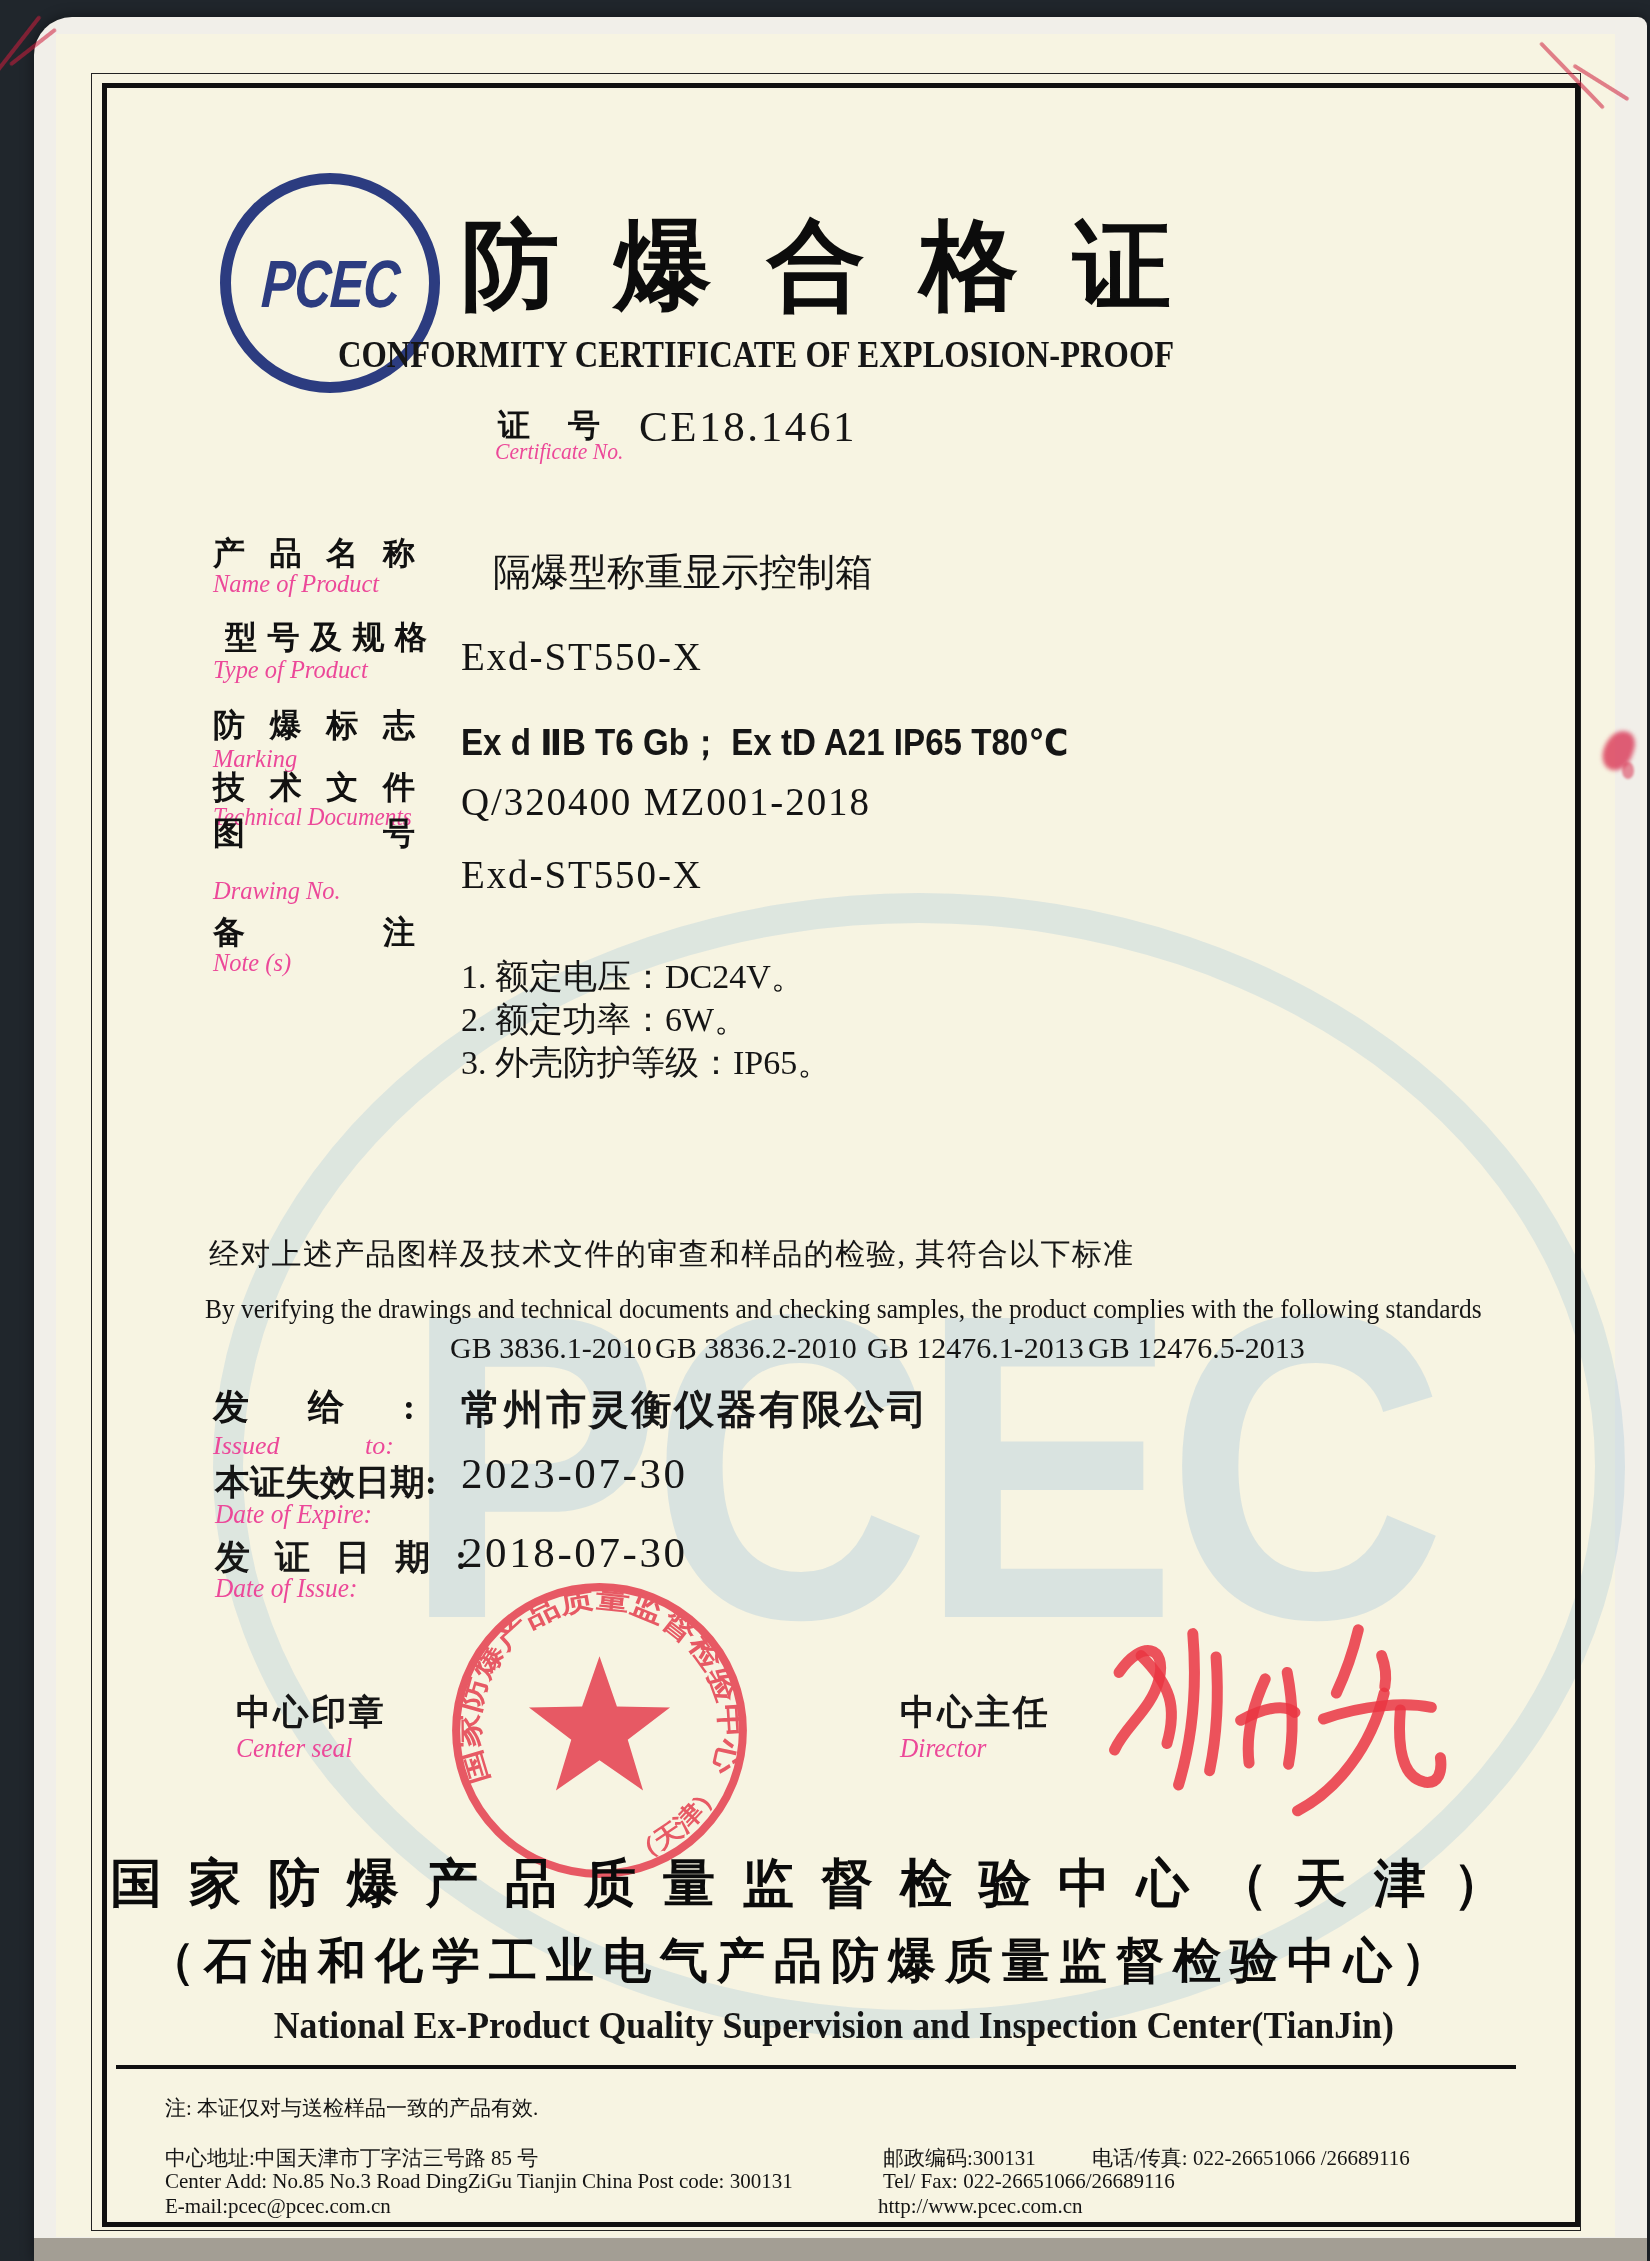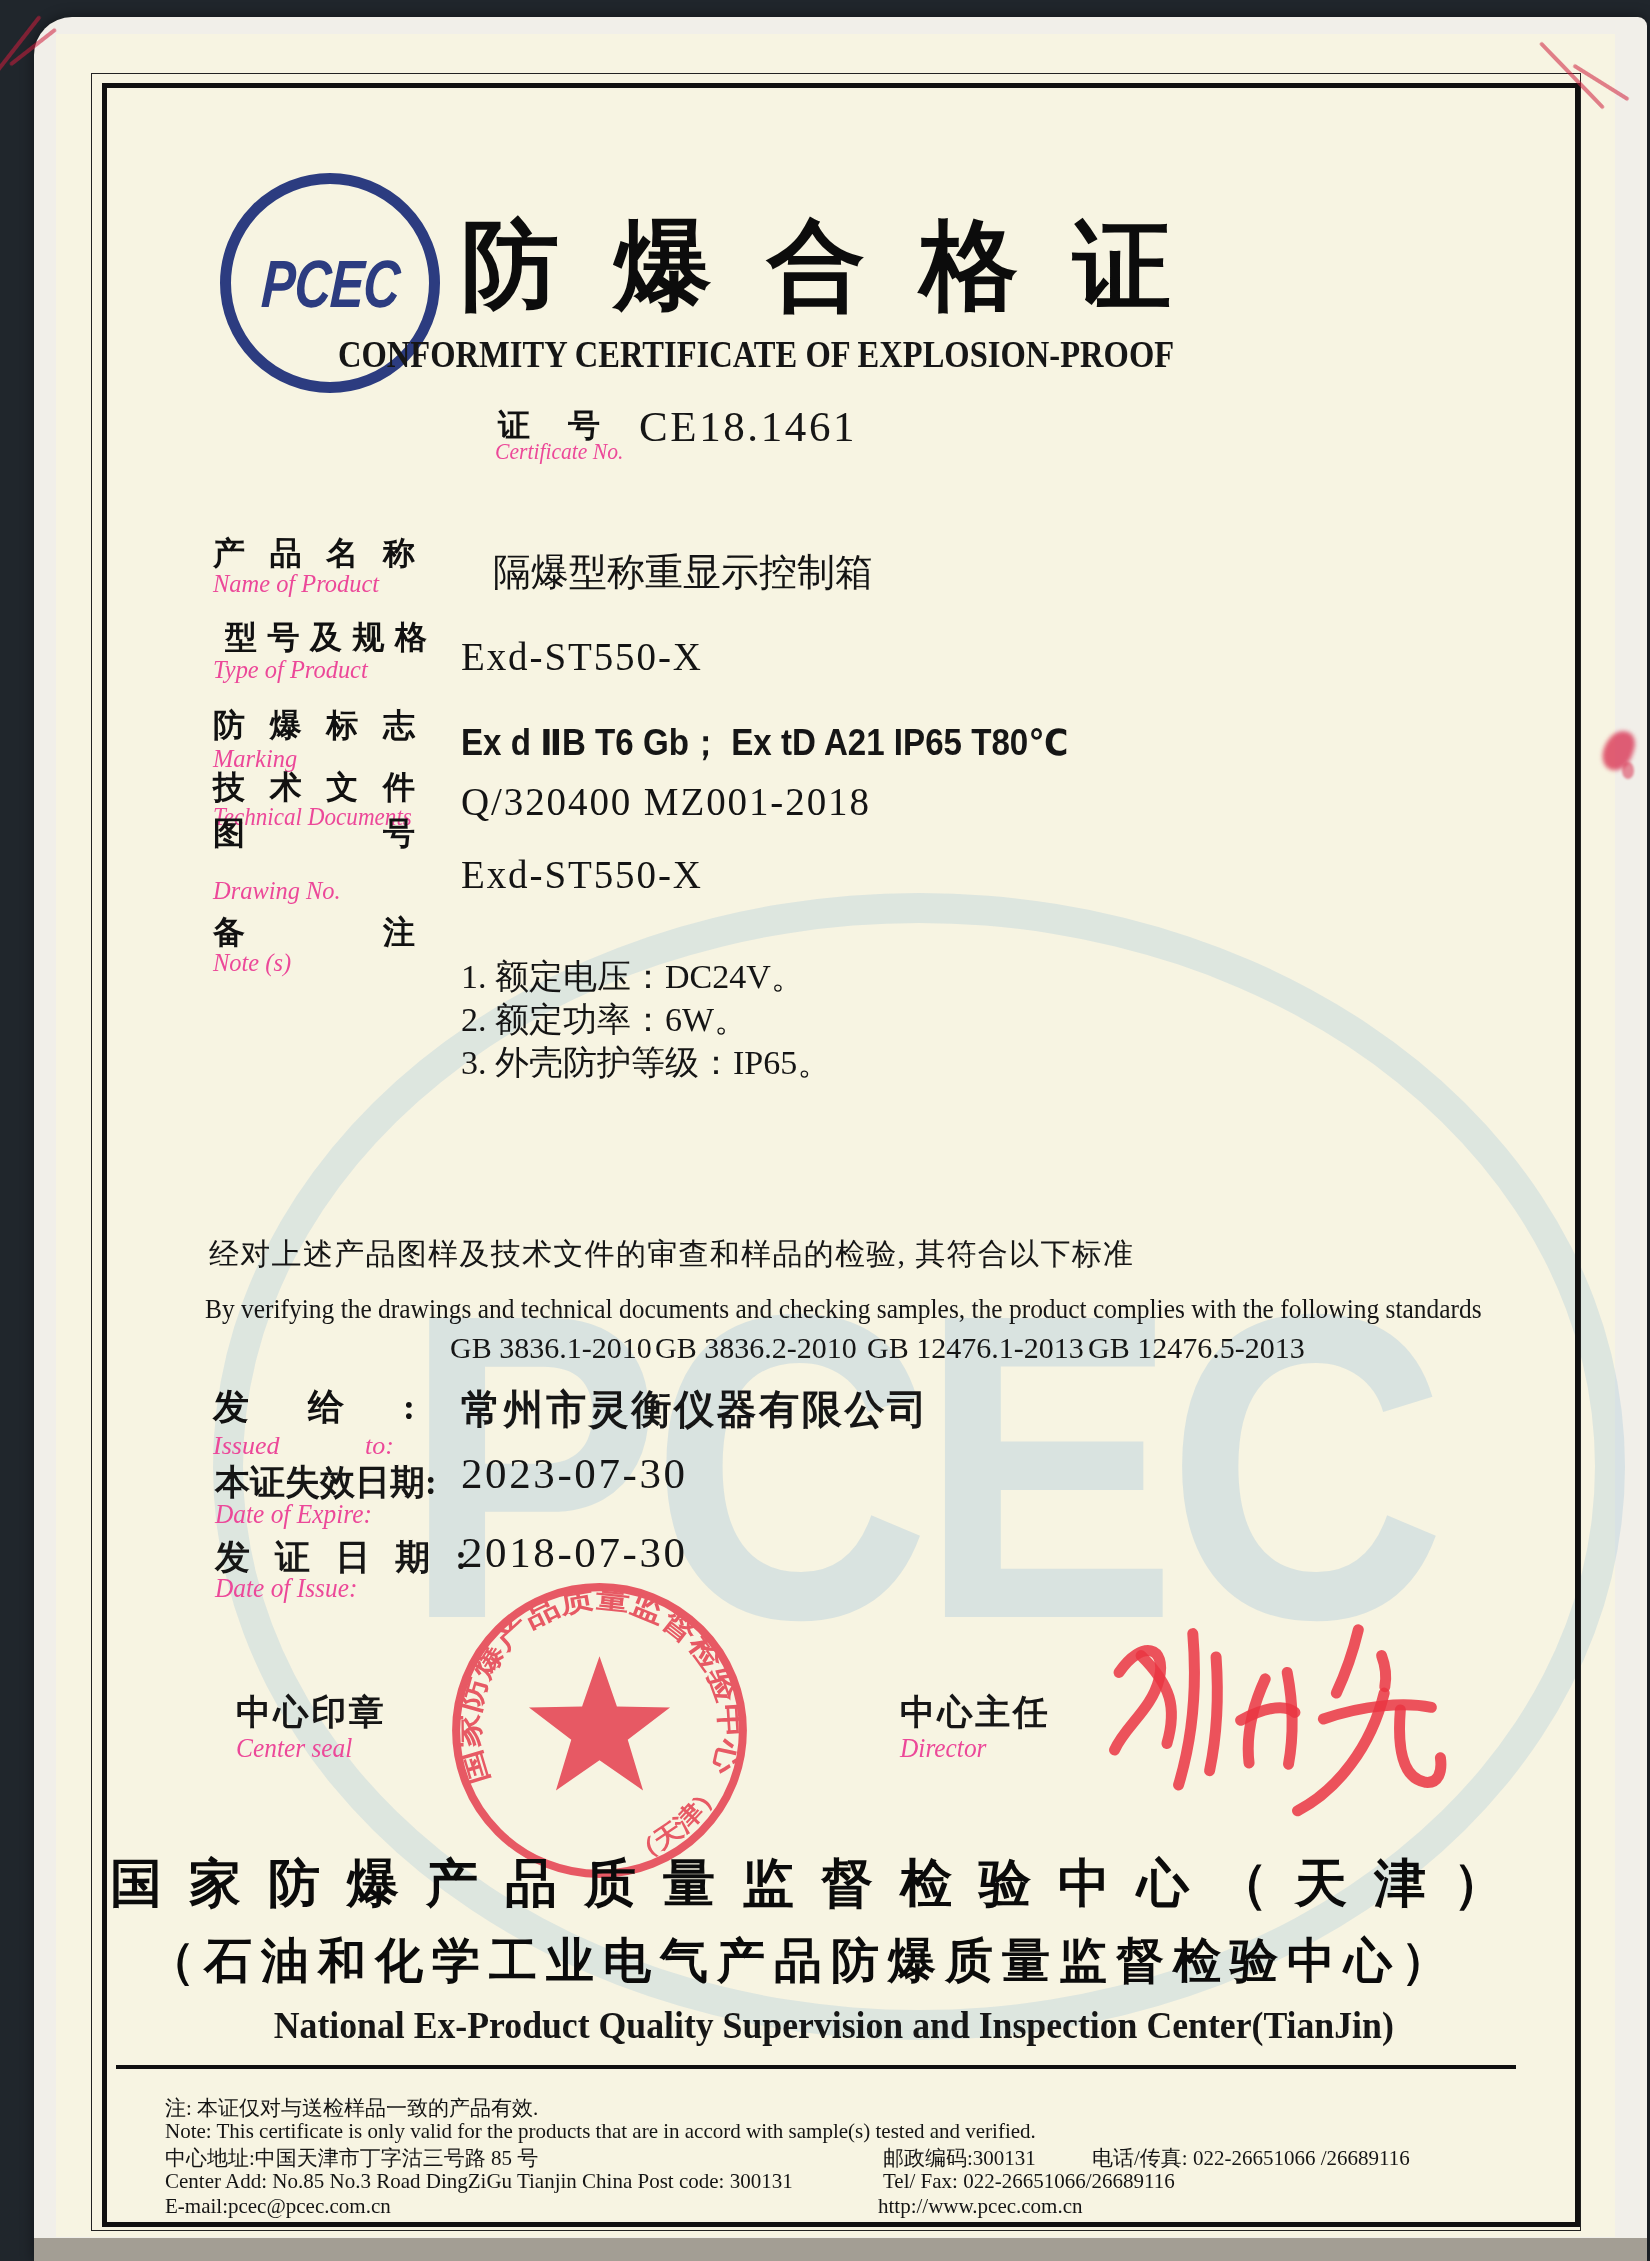--- a/index.html
+++ b/index.html
@@ -170,21 +170,20 @@
       <path d="M497,176 C492,238 502,282 536,288 C556,290 562,272 559,250"></path>
     </g>
   </svg>
 
   <div class="abs org1">国家防爆产品质量监督检验中心（天津）</div>
   <div class="abs org2">（石油和化学工业电气产品防爆质量监督检验中心）</div>
   <div class="abs orgen"><span>National Ex-Product Quality Supervision and Inspection Center(TianJin)</span></div>
   <div class="abs org-rule"></div>
 
   <div class="abs foot" style="left:165px;top:2094px;">注: 本证仅对与送检样品一致的产品有效.</div>
-  <div class="abs foot" style="left:165px;top:2119px;">Note: This certificate is only valid for the products that are in accord with sample(s) tested and verified.</div>
   <div class="abs foot" style="left:165px;top:2144px;">中心地址:中国天津市丁字沽三号路 85 号</div>
   <div class="abs foot" style="left:883px;top:2144px;">邮政编码:300131</div>
   <div class="abs foot" style="left:1092px;top:2144px;">电话/传真: 022-26651066 /26689116</div>
   <div class="abs foot" style="left:165px;top:2169px;">Center Add: No.85 No.3 Road DingZiGu Tianjin China Post code: 300131</div>
   <div class="abs foot" style="left:883px;top:2169px;">Tel/ Fax: 022-26651066/26689116</div>
   <div class="abs foot" style="left:165px;top:2194px;">E-mail:pcec@pcec.com.cn</div>
   <div class="abs foot" style="left:878px;top:2194px;">http://www.pcec.com.cn</div>
 
   <div class="abs ink-blob"></div>
   <div class="abs ink-blob2"></div>

